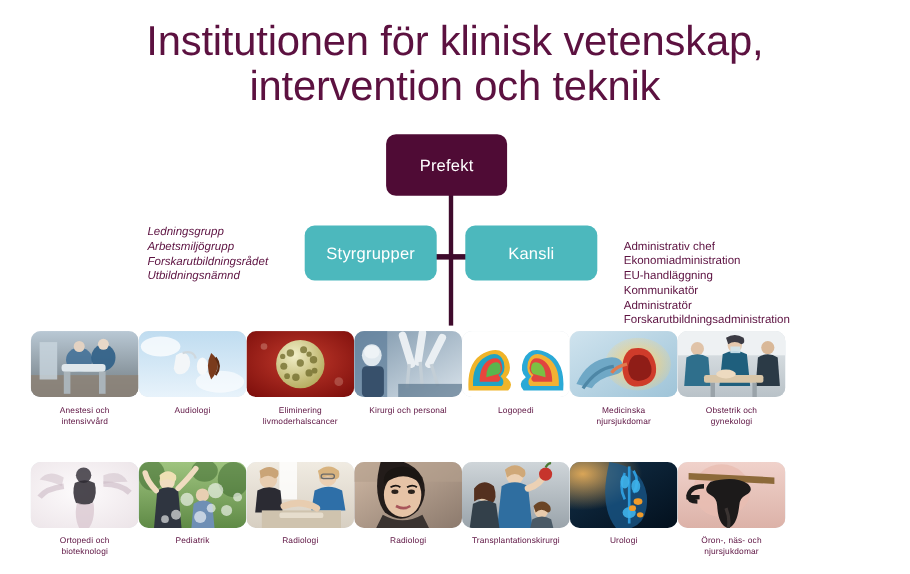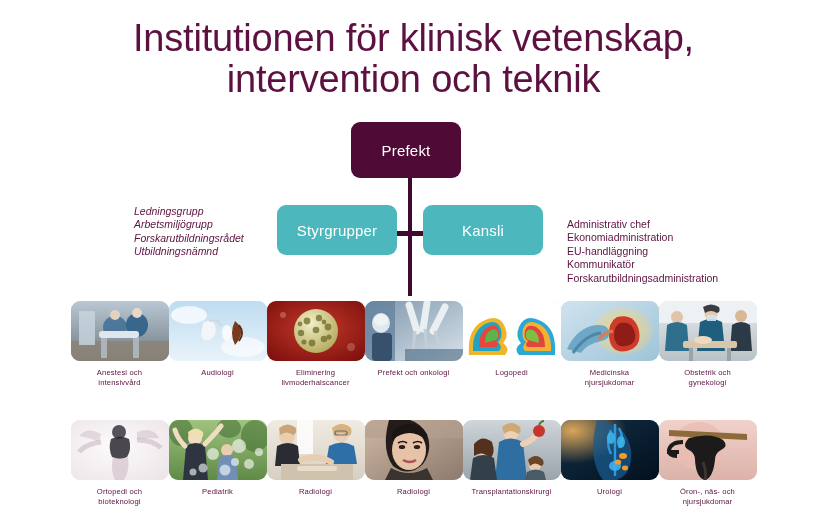--- a/index.html
+++ b/index.html
@@ -106,21 +106,21 @@
     text-align: left;
     margin-top: 25px;
   }
 
   
   .card-row {
     position: absolute;
     left: 28px;
     width: 771px;
     display: flex;
-    justify-content: center;
+    justify-content: flex-start;
   }
   #card-row-1 { top: 301px; }
   #card-row-2 { top: 420px; }
 
   .card {
     width: 98px;
     display: flex;
     flex-direction: column;
     align-items: center;
   }
@@ -173,20 +173,21 @@
   <div>Arbetsmiljögrupp</div>
   <div>Forskarutbildningsrådet</div>
   <div>Utbildningsnämnd</div>
 </div>
 
 <div id="list-right" class="side-list">
   <div>Administrativ chef</div>
   <div>Ekonomiadministration</div>
   <div>EU-handläggning</div>
   <div>Kommunikatör</div>
+  <div>Administratör</div>
   <div>Forskarutbildningsadministration</div>
 </div>
 
 <div id="card-row-1" class="card-row">
     <div class="card">
       <div class="card-thumb">
         <svg viewBox="0 0 98 60" preserveAspectRatio="xMidYMid slice">
     <defs>
             <linearGradient id="g_an" x1="0" y1="0" x2="0" y2="1">
       <stop offset="0" stop-color="#b9c8d4"></stop>
@@ -284,21 +285,21 @@
             <path d="M80 6 L68 30"></path>
     </g>
     <g stroke="#c3ced6" stroke-width="3" fill="none">
       <path d="M50 30 L48 52"></path>
             <path d="M60 28 L62 52"></path>
             <path d="M70 30 L76 50"></path>
     </g>
     <rect x="40" y="48" width="58" height="12" fill="#4a6780" opacity=".6"></rect>
         </svg>
       </div>
-      <div class="card-label">Prefekt och onkologi</div>
+      <div class="card-label">Kirurgi och personal</div>
     </div>
     <div class="card">
       <div class="card-thumb">
         <svg viewBox="0 0 98 60" preserveAspectRatio="xMidYMid slice">
     <rect width="98" height="60" fill="#ffffff"></rect>
     <g>
       <path d="M6 54 q-2 -26 14 -34 q16 -8 22 6 q4 10 -2 16 q8 6 2 12 z" fill="#f0b429"></path>
       <path d="M10 50 q-1 -20 12 -27 q12 -6 16 5 q2 9 -3 13 q5 5 1 9 z" fill="#20a3c4"></path>
       <path d="M16 46 q0 -15 9 -20 q9 -4 11 4 q2 7 -3 10 q4 4 0 6 z" fill="#e8453c"></path>
       <path d="M22 42 q0 -10 6 -13 q6 -2 7 3 q1 5 -2 7 z" fill="#5ab54d"></path>

